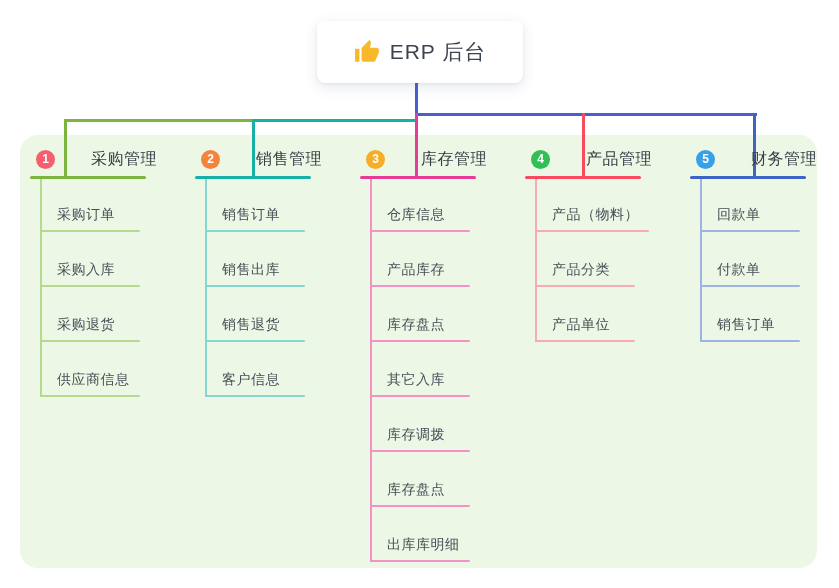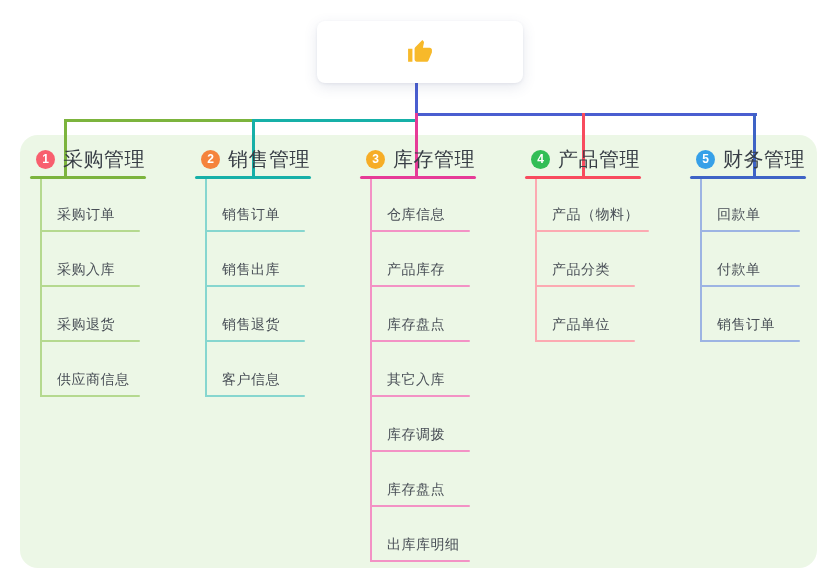--- a/index.html
+++ b/index.html
@@ -9,40 +9,41 @@
   .root-card{position:absolute;left:317px;top:21px;width:206px;height:62px;background:#ffffff;
     border-radius:8px;box-shadow:0 4px 14px rgba(60,80,120,0.13),0 1px 3px rgba(60,80,120,0.08);
     display:flex;align-items:center;justify-content:center;gap:10px;cursor:default;}
   .root-title{font-size:21px;color:#3b4350;font-weight:500;letter-spacing:1px;}
   .thumb-icon{width:26px;height:26px;flex:0 0 auto;}
   .hline,.vline{position:absolute;}
   .branch-underline{position:absolute;height:3px;border-radius:2px;}
   .branch-header{position:absolute;display:flex;align-items:center;gap:8px;height:22px;}
   .badge{width:19px;height:19px;border-radius:50%;color:#fff;font-size:12px;font-weight:700;
     display:flex;align-items:center;justify-content:center;flex:0 0 auto;}
-  .branch-label{font-size:20px;color:#383e46;font-weight:500;letter-spacing:0.5px;white-space:nowrap;}
+  .branch-label{font-size:16px;color:#383e46;font-weight:500;letter-spacing:0.5px;white-space:nowrap;margin-left:28px;}
   .child-label{position:absolute;font-size:14px;color:#484e56;letter-spacing:0.5px;white-space:nowrap;}
   .child-underline{position:absolute;height:2px;border-radius:1px;}
   .child-vline{position:absolute;width:2px;}
 </style>
 </head>
 <body>
 
 <div class="canvas">
   <div class="panel" id="panel" style="background: rgb(236, 247, 230);"></div>
 
   <div class="vline" id="root-drop" style="left: 415px; top: 83px; width: 3px; height: 33px; background: rgb(74, 94, 208);"></div>
   <div class="hline" id="trunk-blue" style="left: 415px; top: 113px; width: 342px; height: 3px; background: rgb(74, 94, 208);"></div>
   <div class="hline" id="trunk-green" style="left: 64px; top: 119px; width: 191px; height: 3px; background: rgb(124, 180, 61);"></div>
   <div class="hline" id="trunk-teal" style="left: 252px; top: 119px; width: 166px; height: 3px; background: rgb(22, 176, 168);"></div>
 
   <div class="root-card">
     <svg class="thumb-icon" viewBox="0 0 24 24" id="thumb-svg" style="fill: rgb(247, 185, 42);">
       <path d="M1 21h4V9H1v12zm22-11c0-1.1-.9-2-2-2h-6.31l.95-4.57.03-.32c0-.41-.17-.79-.44-1.06L14.17 1 7.59 7.59C7.22 7.95 7 8.45 7 9v10c0 1.1.9 2 2 2h9c.83 0 1.54-.5 1.84-1.22l3.02-7.05c.09-.23.14-.47.14-.73v-2z"></path>
     </svg>
+    <span class="root-title">ERP 后台</span>
   </div>
 
   <div id="branches">
       <div class="vline" style="left: 64px; top: 119px; width: 3px; height: 60px; background: rgb(124, 180, 61);"></div>
       <div class="branch-underline" style="left: 30px; top: 176px; width: 116px; background: rgb(124, 180, 61);"></div>
       <div class="branch-header" style="left: 36px; top: 148px;">
         <div class="badge" style="background: rgb(248, 95, 110);">1</div>
         <span class="branch-label">采购管理</span>
       </div>
       <div class="child-vline" style="left: 40px; top: 179px; height: 218px; background: rgb(181, 217, 143);"></div>

